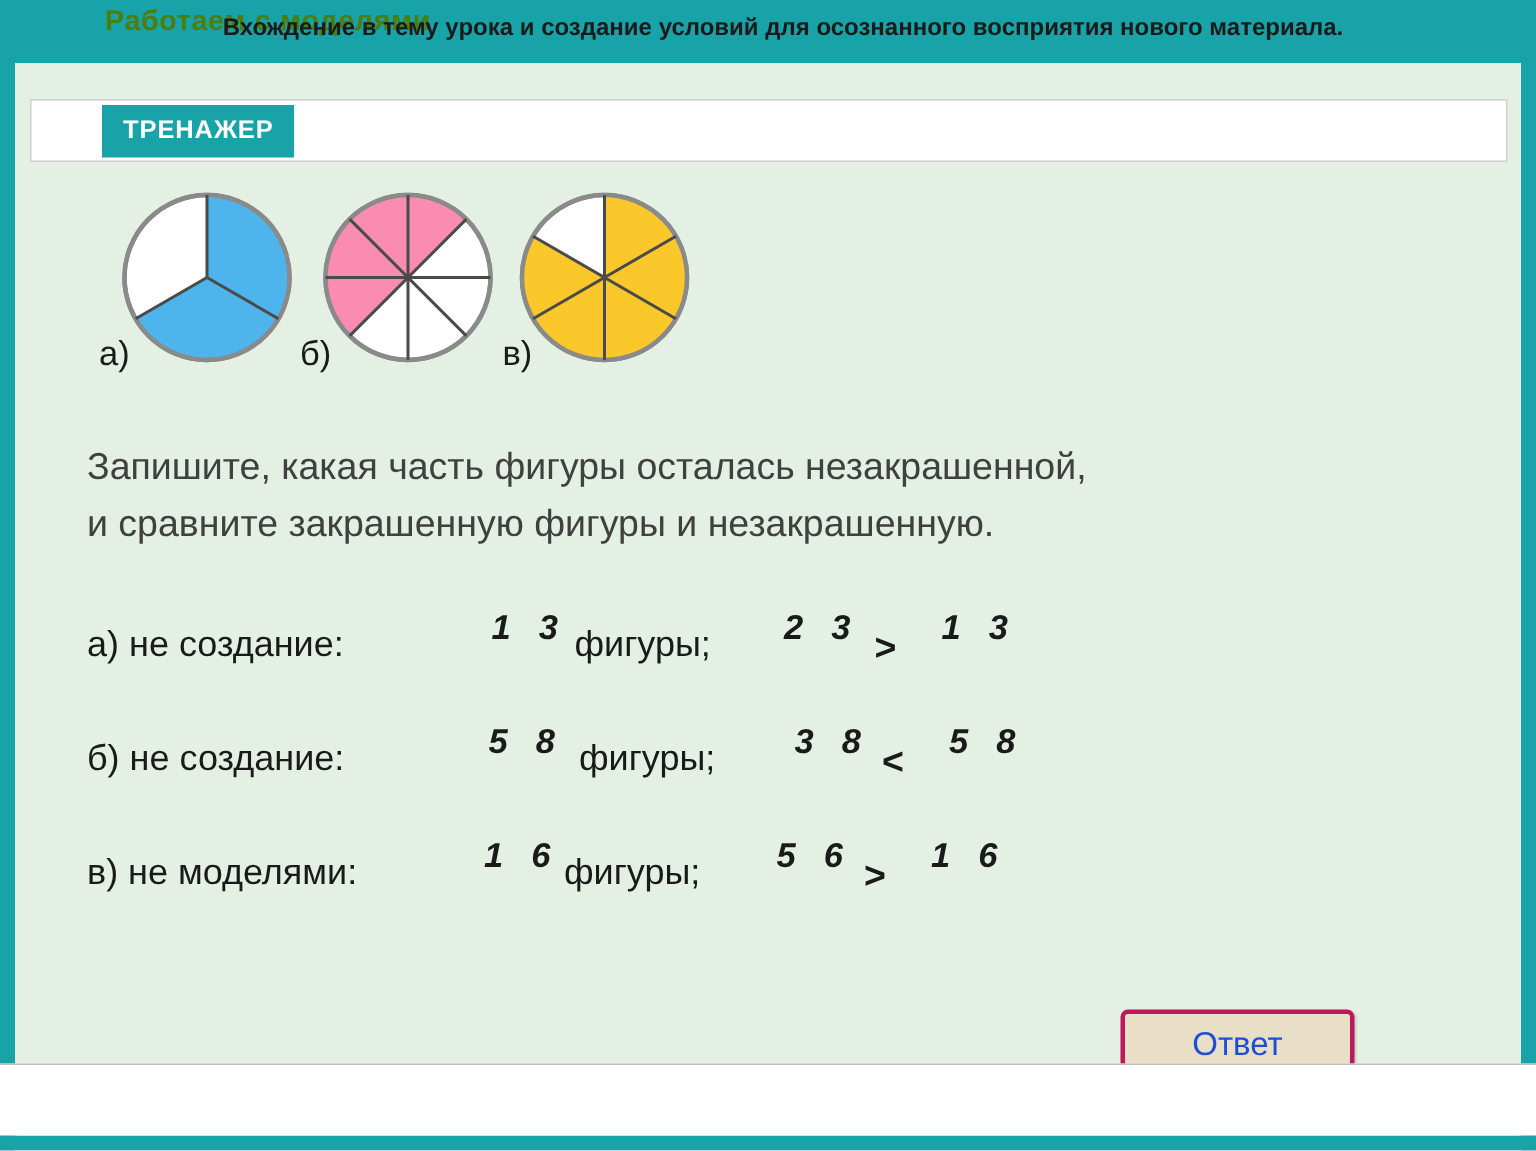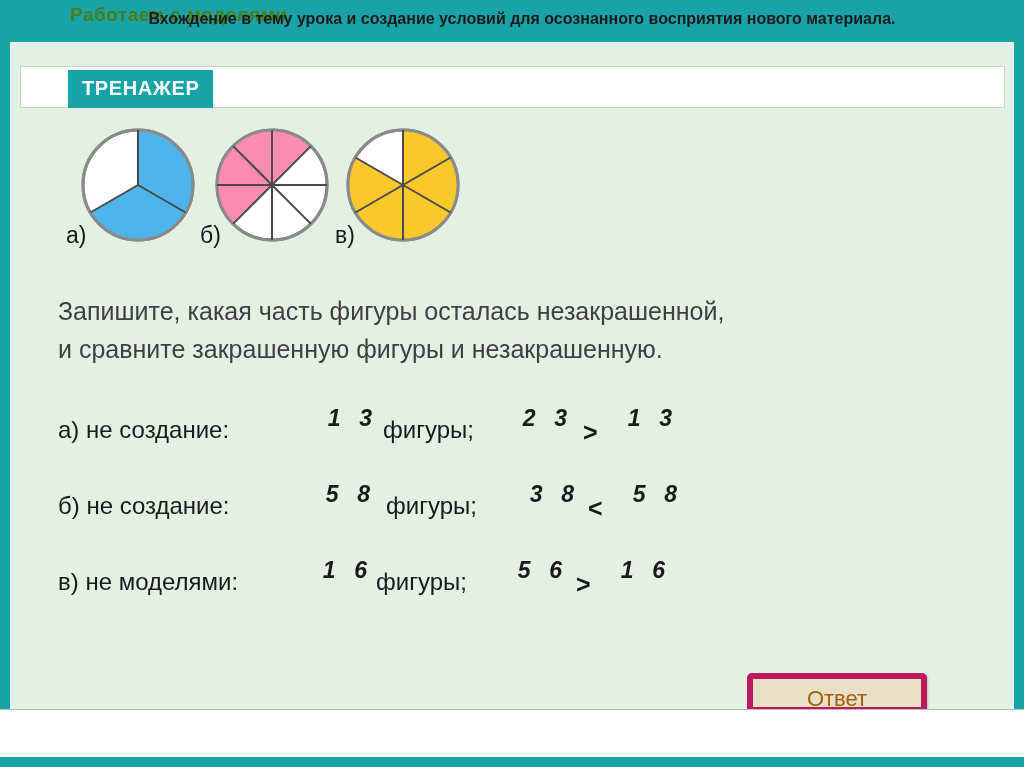--- a/index.html
+++ b/index.html
@@ -52,21 +52,21 @@
     background: #ffffff;
     border: 1px solid #cfcfcf;
     box-sizing: border-box;
   }
   .trainer-badge {
     position: absolute;
     left: 58px;
     top: 70px;
     background: #18a3a8;
     color: #ffffff;
-    font-size: 20px;
+    font-size: 17px;
     font-weight: bold;
     padding: 7px 14px 8px 14px;
     letter-spacing: 0.6px;
   }
   .figures {
     position: absolute;
     left: 0;
     top: 125px;
     width: 1004px;
     height: 130px;
@@ -141,26 +141,26 @@
     position: absolute;
     top: 18px;
     font-size: 25px;
     font-weight: bold;
   }
 
   .answer-btn {
     position: absolute;
     left: 737px;
     top: 673px;
-    width: 180px;
+    width: 156px;
     height: 40px;
     background: #e8dfc6;
-    border: 6px solid #be185d;
+    border: 3px solid #be185d;
     border-radius: 5px;
-    color: #a16207;
+    color: #1d4ed8;
     font-size: 22px;
     text-align: center;
     line-height: 40px;
     box-shadow: 1px 1px 2px rgba(0,0,0,0.18);
     box-sizing: border-box;
   }
 
   .footer {
     position: absolute;
     left: -10px;

